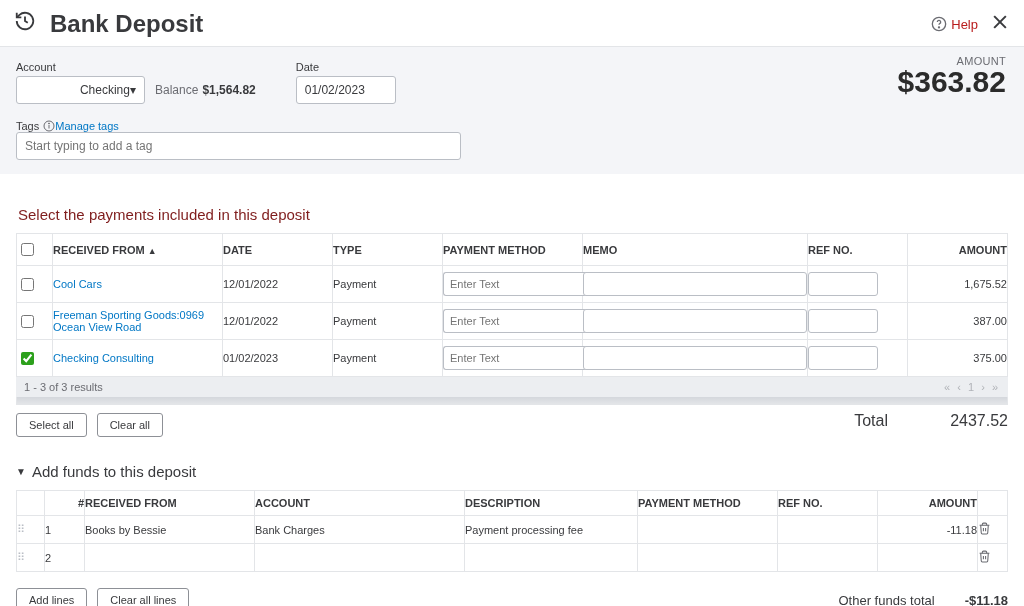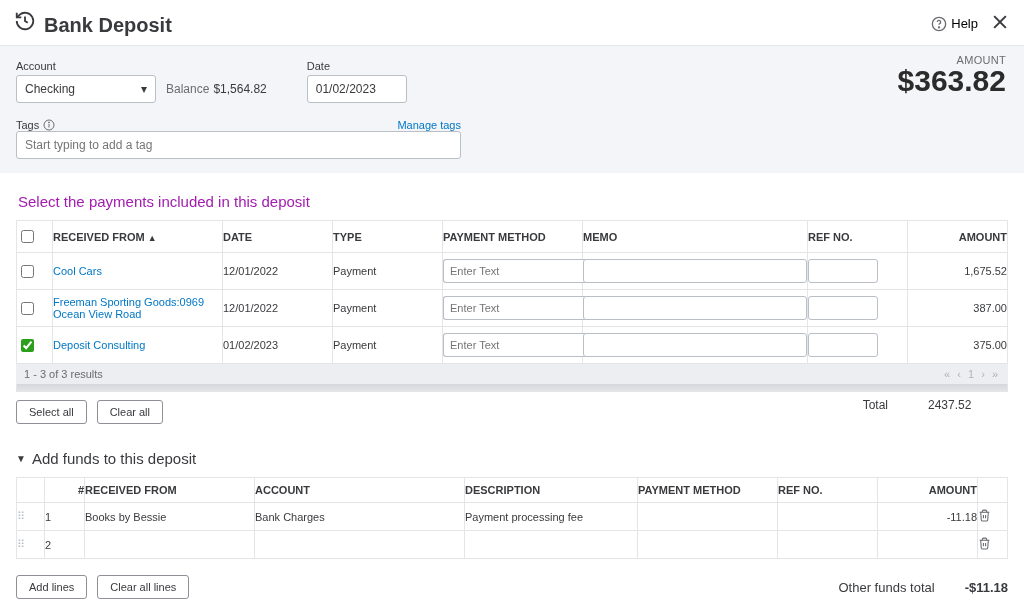--- a/index.html
+++ b/index.html
@@ -1,50 +1,50 @@
 <!DOCTYPE html>
 <html><head>
 <meta charset="utf-8">
 <style>
   * { box-sizing: border-box; font-family: -apple-system, BlinkMacSystemFont, "Segoe UI", Arial, sans-serif; }
   body { margin: 0; background: #fff; color: #393a3d; font-size: 12px; }
   .page { width: 1024px; }
 
   
   .topbar { display: flex; align-items: center; padding: 10px 14px 8px 14px; border-bottom: 1px solid #e3e5e8; }
-  .topbar h1 { font-size: 20px; font-weight: 700; margin: 0; flex: 1; display: flex; align-items: flex-end; gap: 8px; }
-  .top-actions { display: flex; align-items: center; gap: 12px; color: #000000; }
+  .topbar h1 { font-size: 24px; font-weight: 700; margin: 0; flex: 1; display: flex; align-items: flex-start; gap: 14px; }
+  .top-actions { display: flex; align-items: center; gap: 12px; color: #b91c1c; }
   .top-actions .help { display: flex; align-items: center; gap: 4px; cursor: pointer; font-size: 13px;}
   .close-x { font-size: 22px; line-height: 1; cursor: pointer; color: #393a3d; }
 
   
   .upper { background: #f4f5f8; padding: 14px 16px 14px 16px; position: relative; }
   .fields-row { display: flex; gap: 40px; align-items: flex-end; }
   .field label { display: block; font-size: 11px; color: #393a3d; margin-bottom: 3px; }
   .select, .input {
     height: 28px; border: 1px solid #babec5; border-radius: 3px; background: #fff;
     padding: 0 8px; font-size: 12px; color: #393a3d;
   }
-  .select.account { width: 140px; display:flex; align-items:center; justify-content:space-between; cursor:pointer;}
+  .select.account { width: 129px; display:flex; align-items:center; justify-content:flex-end; cursor:pointer;}
   .input.date { width: 100px; }
   .balance { font-size: 12px; color: #6b6c72; margin-left: 10px; display:inline-flex; align-items:center; height:28px;}
-  .balance strong { color:#393a3d; font-weight:400; margin-left:4px;}
+  .balance strong { color:#393a3d; font-weight:700; margin-left:4px;}
   .amount-block { position: absolute; right: 18px; top: 8px; text-align: right; }
   .amount-block .lbl { font-size: 11px; color: #6b6c72; letter-spacing: .3px;}
   .amount-block .val { font-size: 30px; font-weight: 700; color: #2b2b2b; line-height: 1;}
 
   .tags-row { margin-top: 16px; }
-  .tags-row .tags-head { display:flex; align-items:center; justify-content:space-between; width: 445px;}
+  .tags-row .tags-head { display:flex; align-items:center; justify-content:flex-start; width: 445px;}
   .tags-row label { font-size: 11px; color:#393a3d; display:flex; align-items:center; gap:4px;}
   .tags-row a { font-size: 11px; color: #0077c5; text-decoration:none; cursor:pointer;}
   .tags-input { width: 445px; height: 28px; border: 1px solid #babec5; border-radius: 3px; background:#fff; padding:0 8px; font-size:12px; color:#8d9096;}
 
   
   .main { padding: 12px 16px 20px 16px; }
-  .section-title { font-size: 15px; font-weight: 400; color: #a21caf; margin: 8px 0 10px 2px; }
+  .section-title { font-size: 15px; font-weight: 400; color: #7f1d1d; margin: 20px 0 10px 2px; }
 
   table.grid { width: 100%; border-collapse: collapse; table-layout: fixed; }
   table.grid th, table.grid td {
     border: 1px solid #e3e5e8; padding: 6px 0; font-size: 11px; text-align: left; vertical-align: middle;
   }
   table.grid th { background: #fff; color: #393a3d; font-weight: 700; text-transform: uppercase; }
   .chk { width: 36px; text-align:center; }
   .chk input { cursor:pointer; }
   .link { color: #0077c5; cursor: pointer; }
   .right { text-align: right !important; }
@@ -53,21 +53,21 @@
   .combo .caret { width:22px; border:1px solid #babec5; border-radius:0 3px 3px 0; display:flex; align-items:center; justify-content:center; cursor:pointer; background:#fff;}
   .cell-input { width:100%; height:24px; border:1px solid #babec5; border-radius:3px; padding:0 6px; font-size:11px;}
   .cell-input.narrow { width: 70px; }
 
   .results-bar { display:flex; justify-content:space-between; align-items:center; background:#eceef1; padding:4px 8px; font-size:11px; color:#6b6c72;}
   .pager { letter-spacing:2px; color:#b0b3b8; }
 
   .btn { height:24px; padding:0 12px; border:1px solid #8d9096; border-radius:3px; background:#fff; font-size:11px; cursor:pointer; color:#393a3d;}
   .btn-row { display:flex; gap:10px; margin-top:8px; }
 
-  .totals { float:right; margin-top:-28px; text-align:left; font-size:12px; }
+  .totals { float:right; margin-top:-28px; text-align:right; font-size:16px; }
   .totals div { display:flex; gap:40px; justify-content:flex-end; line-height:1.5;}
   .totals .lbl { color:#393a3d; }
   .totals .val { width:80px; }
 
   .expand-title { font-size: 15px; color:#393a3d; margin: 26px 0 10px 0; display:flex; align-items:center; gap:6px;}
   .expand-title .tri { font-size:10px; }
 
   .funds th { text-transform: uppercase; font-size:11px;}
   .drag { width:28px; text-align:center; color:#babec5; }
   .numcol { width:40px; text-align:right; }
@@ -209,21 +209,21 @@
                 <input placeholder="Enter Text" style="">
                 <span class="caret">▾</span>
               </div>
             </td>
           <td><input class="cell-input" style=""></td>
           <td><input class="cell-input narrow" style=""></td>
           <td class="right">387.00</td>
         </tr>
         <tr>
           <td class="chk"><input type="checkbox" checked="" style="accent-color: rgb(44, 160, 28);"></td>
-          <td><span class="link">Deposit Consulting</span></td>
+          <td><span class="link">Checking Consulting</span></td>
           <td>01/02/2023</td>
           <td>Payment</td>
           <td>
               <div class="combo">
                 <input placeholder="Enter Text" style="">
                 <span class="caret">▾</span>
               </div>
             </td>
           <td><input class="cell-input" style=""></td>
           <td><input class="cell-input narrow" style=""></td>

